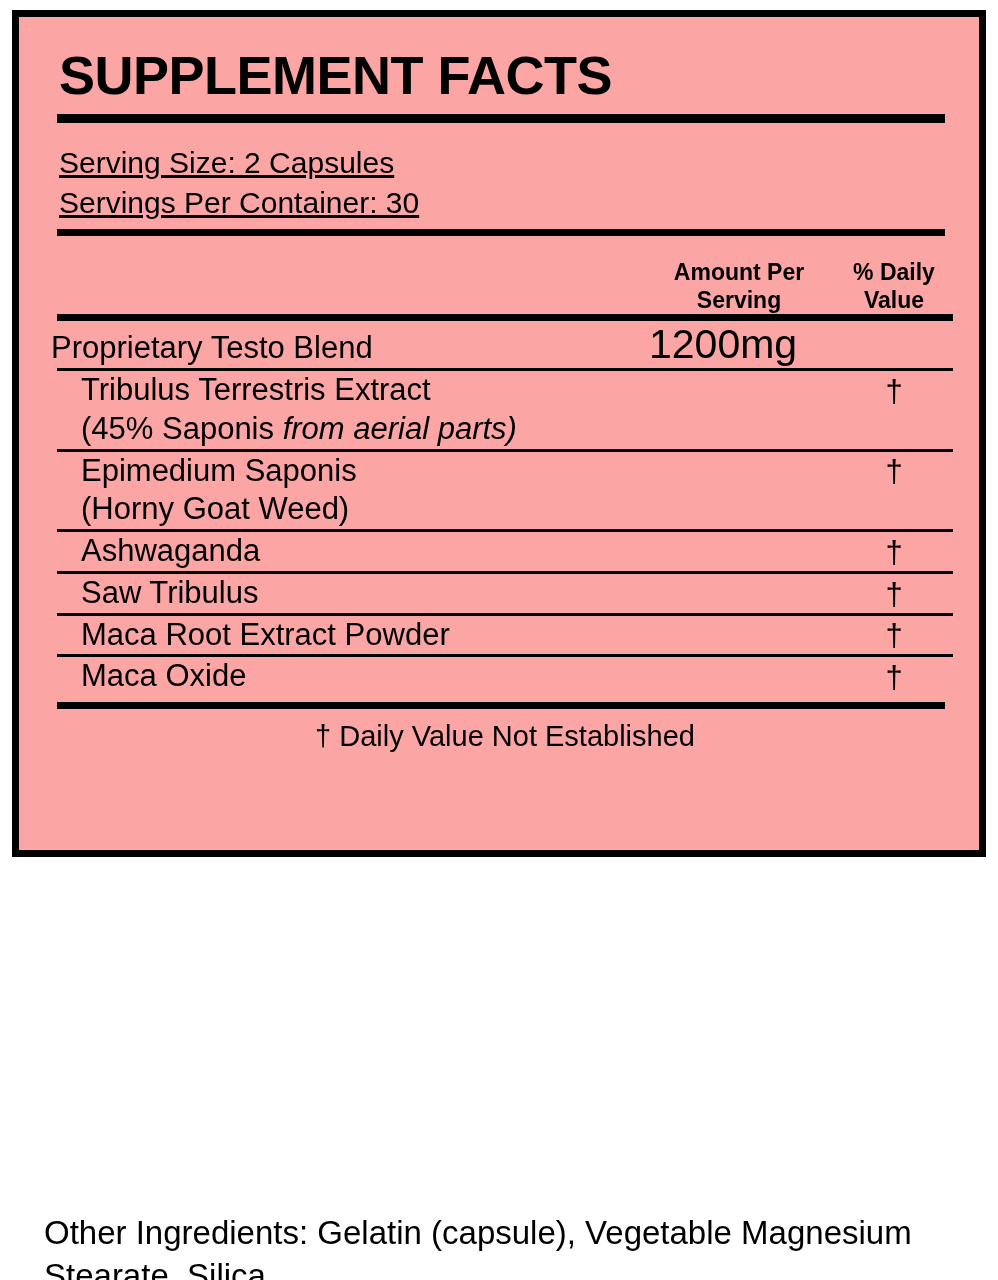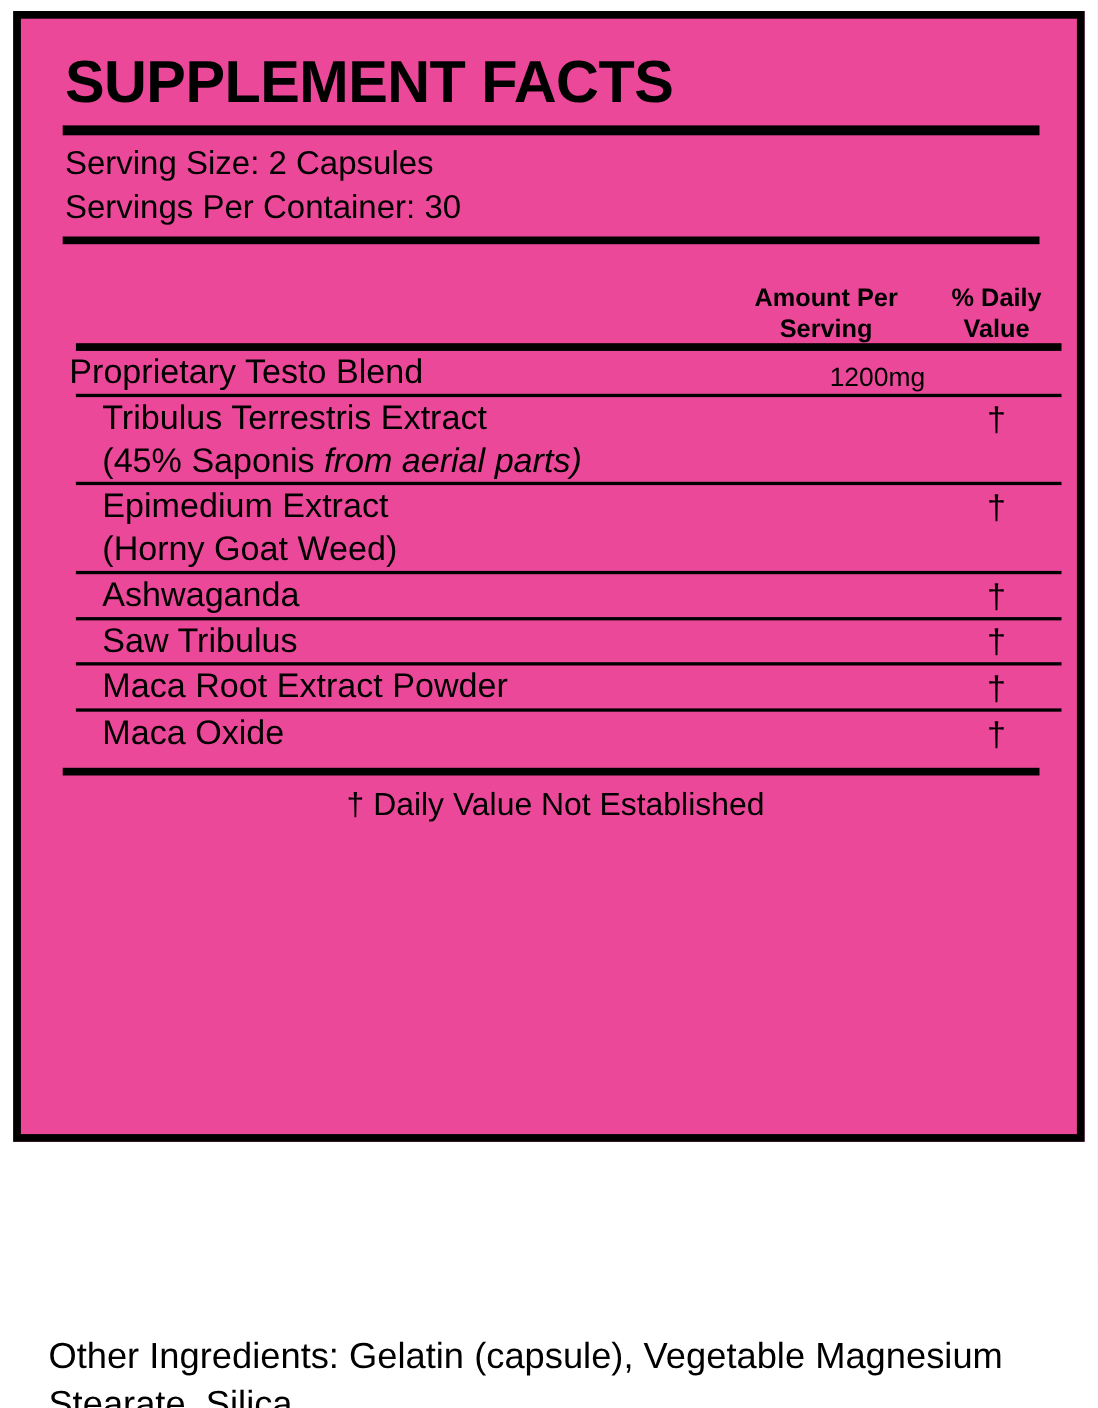--- a/index.html
+++ b/index.html
@@ -22,23 +22,23 @@
     padding: 0;
     position: relative;
   }
 
   .panel {
     box-sizing: border-box;
     position: absolute;
     left: 12px;
     top: 10px;
     width: 974px;
-    height: 1028px;
+    height: 847px;
     border: 7px solid #000000;
-    background: #ec4899;
+    background: #fca5a5;
     padding: 22px 28px 0 32px;
   }
 
   .title {
     font-size: 54px;
     font-weight: bold;
     letter-spacing: -0.5px;
     line-height: 1.06;
     margin: 8px 0 10px 8px;
   }
@@ -48,32 +48,33 @@
     background: #000000;
     margin: 4px 6px 0 6px;
   }
   .rule-med {
     height: 7px;
     background: #000000;
     margin: 0 6px;
   }
 
   .serving-block {
-    margin: 6px 0 6px 8px;
+    margin: 20px 0 6px 8px;
+    text-decoration: underline;
   }
   .serving-line {
     font-size: 30px;
     line-height: 1.33;
   }
 
   table.facts {
     width: 100%;
     border-collapse: collapse;
     table-layout: fixed;
-    margin: 12px;
+    margin: 0;
   }
   table.facts td {
     vertical-align: bottom;
     padding: 0;
   }
 
   .col-name { width: 598px; }
   .col-amt  { width: 180px; }
   .col-dv   { width: 130px; }
 
@@ -91,22 +92,22 @@
     line-height: 1.25;
     padding: 7px 0 6px 8px;
   }
   .row-name.indent {
     padding-left: 30px;
   }
   .row-name .ital {
     font-style: italic;
   }
   .row-amt {
-    font-size: 24px;
-    text-align: right;
+    font-size: 41px;
+    text-align: left;
     padding: 7px 0 6px 0;
   }
   .row-dv {
     font-size: 31px;
     text-align: center;
     padding: 7px 0 6px 0;
   }
 
   .sep-cell { padding: 0 !important; }
   .sep-line {
@@ -203,21 +204,21 @@
         <td class="row-amt"></td>
         <td class="row-dv"></td>
       </tr>
       <tr>
         <td class="sep-cell" colspan="3">
           <div class="sep-line"></div>
         </td>
       </tr>
 
       <tr>
-        <td class="row-name indent">Epimedium Extract</td>
+        <td class="row-name indent">Epimedium Saponis</td>
         <td class="row-amt"></td>
         <td class="row-dv">†</td>
       </tr>
 
       <tr>
         <td class="row-name indent">(Horny Goat Weed)</td>
         <td class="row-amt"></td>
         <td class="row-dv"></td>
       </tr>
       <tr>

